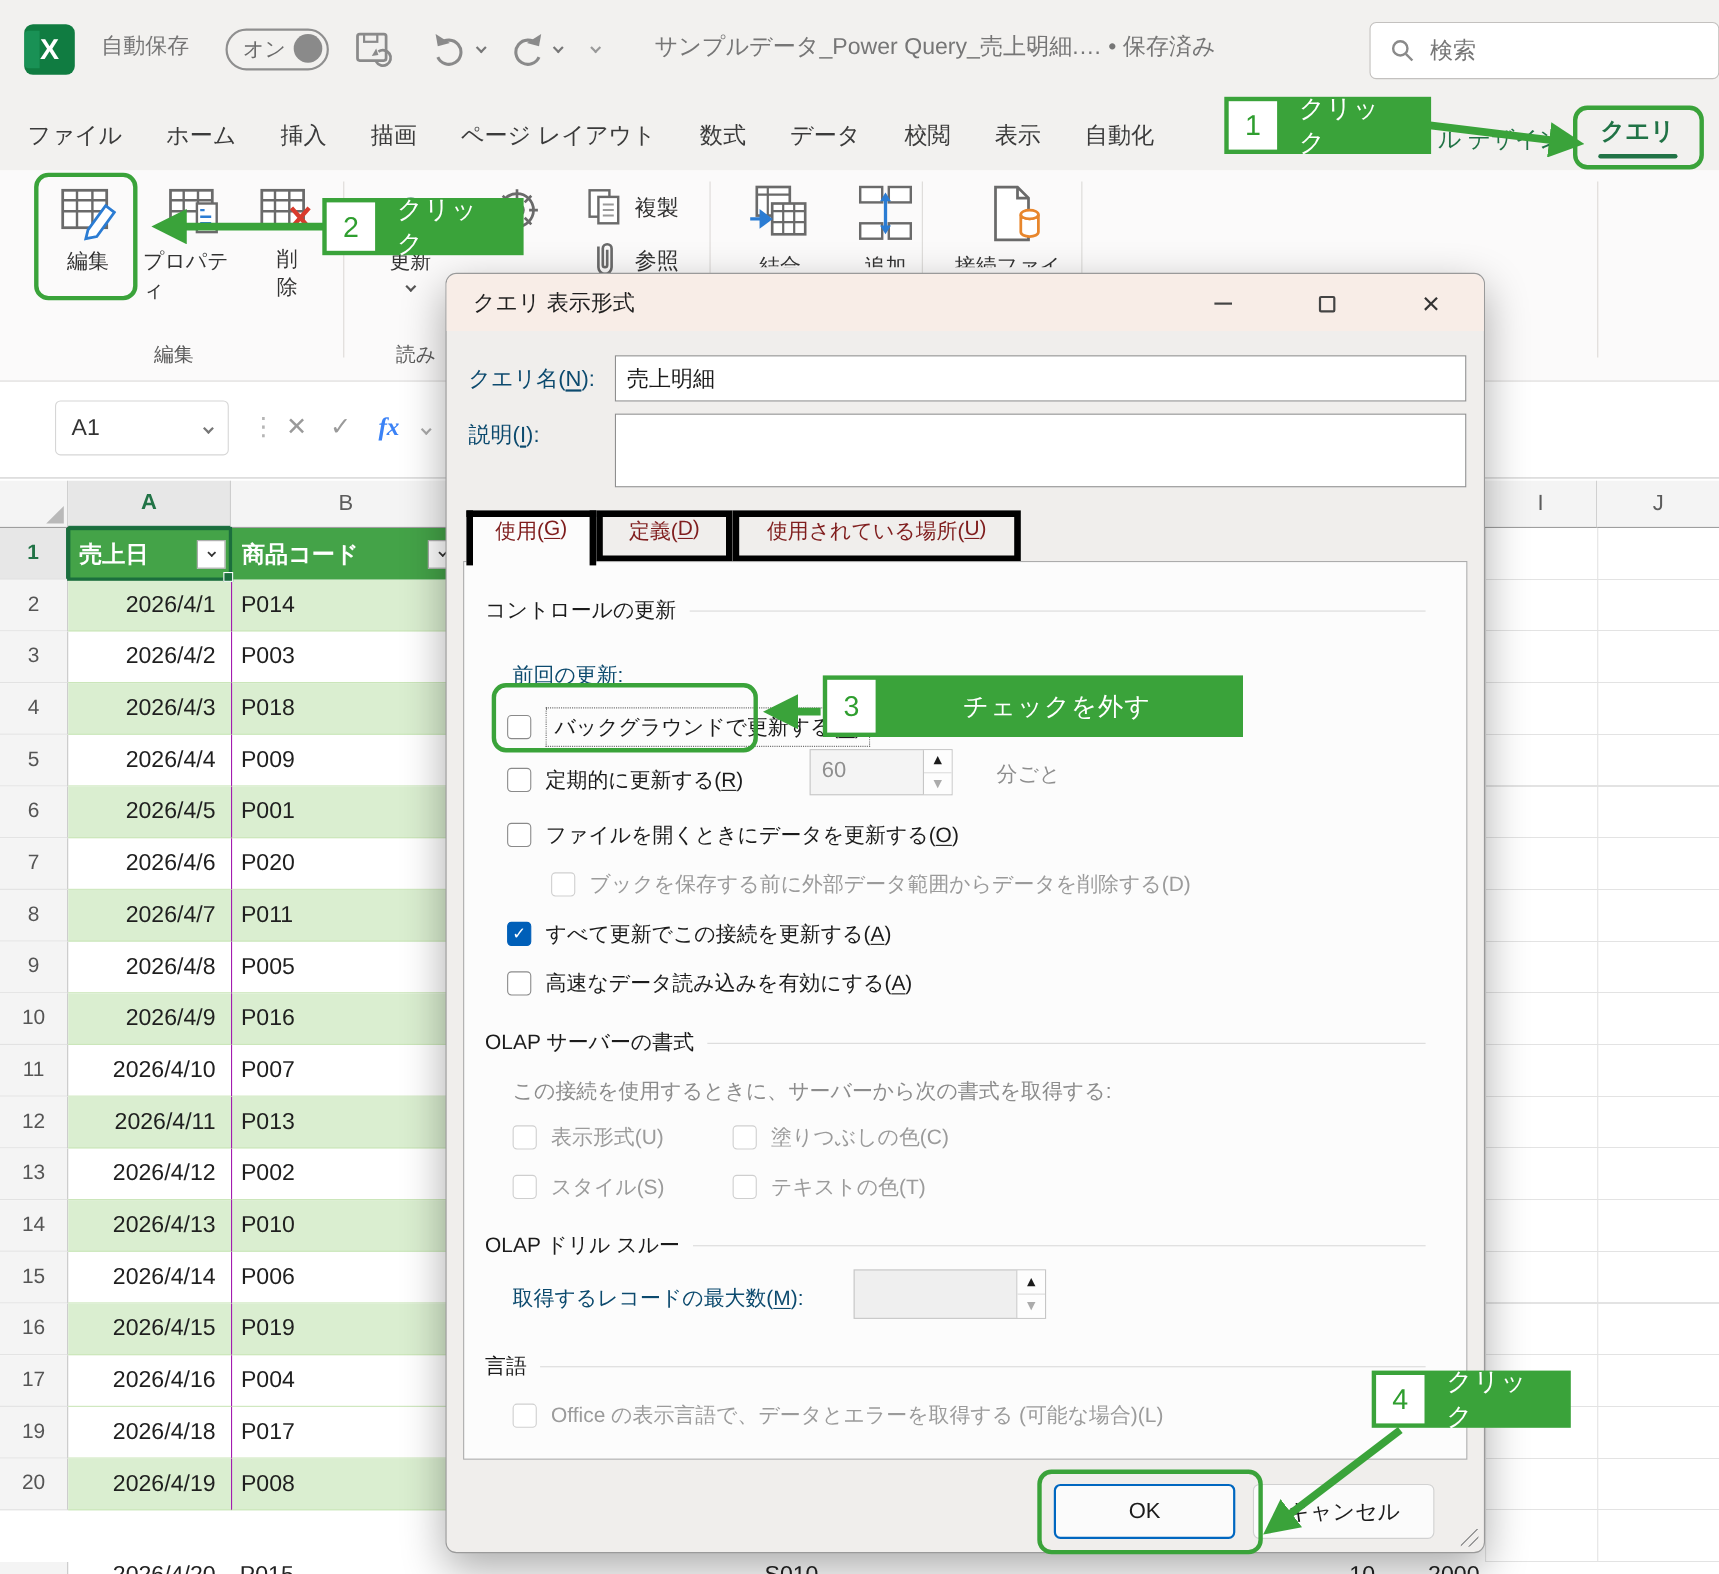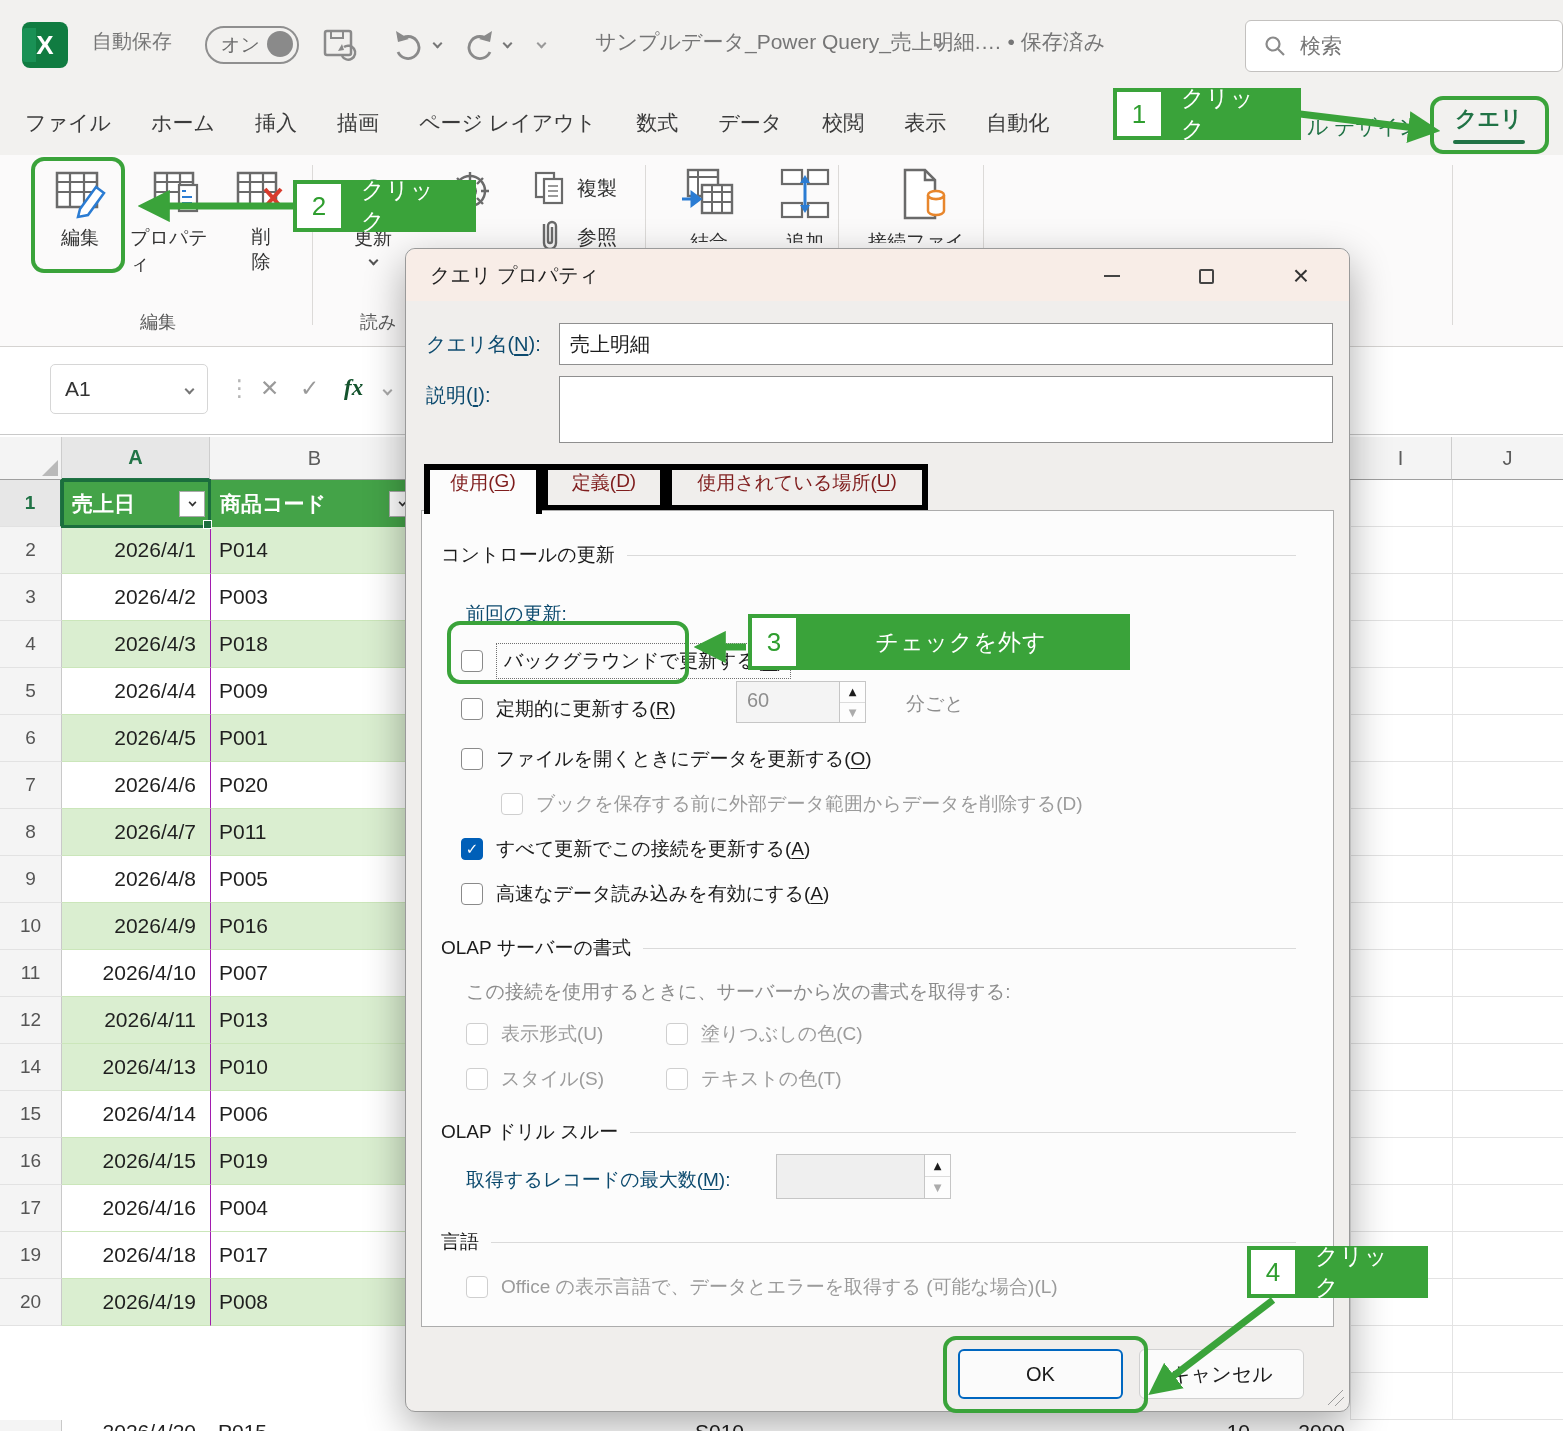--- a/index.html
+++ b/index.html
@@ -242,21 +242,21 @@
   </div>
 
   <div class="fbar">
     <div class="namebox">
       <span>A1</span>
       <span class="chev sm" style="margin-left:auto"></span>
     </div>
     <div class="fico" style="left:228px;color:#b5b5b5">⋮</div>
     <div class="fico" style="left:260px">✕</div>
     <div class="fico" style="left:300px">✓</div>
-    <div class="fico" style="left:344px;color:#14532d;font-family:'Liberation Serif',serif;font-style:italic;font-weight:bold">fx</div>
+    <div class="fico" style="left:344px;color:#3b82f6;font-family:'Liberation Serif',serif;font-style:italic;font-weight:bold">fx</div>
     <span class="chev sm abs" style="left:384px;top:40px;border-color:#aaa"></span>
   </div>
 
   <div class="colhead" style="left:0;width:62px">
       <span class="corner-tri"></span>
     </div>
   <div class="colhead" style="left:62px;width:148px;color:#217346;background:#e7e7e7;border-bottom:2px solid #217346;font-weight:bold">A</div>
   <div class="colhead" style="left:210px;width:210px">B</div>
   <div class="colhead" style="left:1350px;width:102px">I</div>
   <div class="colhead" style="left:1452px;width:111px;border-right:none">J</div>
@@ -333,20 +333,25 @@
       <div class="trow">
         <div class="rh">11</div>
         <div class="c-date">2026/4/10</div>
         <div class="c-code">P007</div>
       </div>
       <div class="trow band">
         <div class="rh">12</div>
         <div class="c-date">2026/4/11</div>
         <div class="c-code">P013</div>
       </div>
+      <div class="trow">
+        <div class="rh">13</div>
+        <div class="c-date">2026/4/12</div>
+        <div class="c-code">P002</div>
+      </div>
       <div class="trow band">
         <div class="rh">14</div>
         <div class="c-date">2026/4/13</div>
         <div class="c-code">P010</div>
       </div>
       <div class="trow">
         <div class="rh">15</div>
         <div class="c-date">2026/4/14</div>
         <div class="c-code">P006</div>
       </div>
@@ -376,21 +381,21 @@
     <div class="abs rh" style="left:0;top:0;height:47px">21</div>
     <div class="abs" style="left:62px;top:0;width:148px;text-align:right;padding-right:14px;font-size:21px">2026/4/20</div>
     <div class="abs" style="left:218px;top:0;font-size:21px">P015</div>
     <div class="abs" style="left:695px;top:0;font-size:21px">S010</div>
     <div class="abs" style="left:1150px;top:0;width:100px;text-align:right;font-size:21px">10</div>
     <div class="abs" style="left:1265px;top:0;width:80px;text-align:right;font-size:21px">2000</div>
   </div>
 
   <div class="dialog">
     <div class="dtitle">
-      <span>クエリ プロパティ</span>
+      <span>クエリ 表示形式</span>
     </div>
     <div class="wbtn" style="left:681px">
         <span style="width:16px;height:2px;background:#444"></span>
       </div>
     <div class="wbtn" style="left:775px">
         <span style="width:15px;height:15px;border:2px solid #444;border-radius:2px"></span>
       </div>
     <div class="wbtn" style="left:870px;font-size:28px;color:#333">
         <span>×</span>
       </div>

